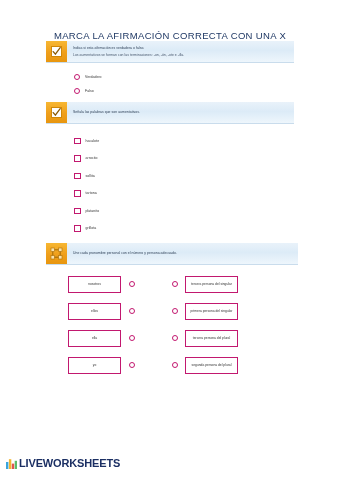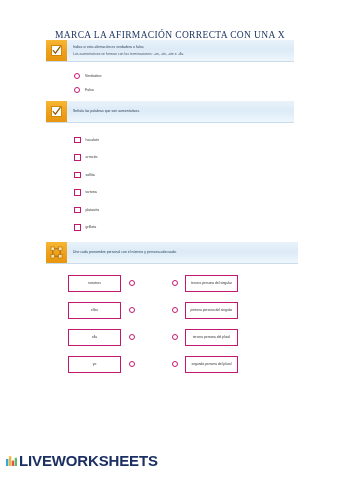--- a/index.html
+++ b/index.html
@@ -18,21 +18,21 @@
   .page {
     width: 340px;
     height: 480px;
     position: relative;
     box-sizing: border-box;
   }
 
   
   .worksheet-title {
     text-align: center;
-    font-family: Liberation Serif, serif;
+    font-family: Liberation Sans, sans-serif;
     font-size: 9.5px;
     letter-spacing: 0.35px;
     color: #1f3864;
     margin: 0;
     padding: 30px 10px 0 10px;
     font-weight: 400;
     white-space: nowrap;
   }
 
   
@@ -179,21 +179,21 @@
     left: 6px;
     bottom: 11px;
     display: flex;
     align-items: center;
     gap: 2px;
   }
   .lw-logo-mark {
     display: block;
   }
   .lw-logo-text {
-    font-size: 15px;
+    font-size: 11px;
     font-weight: bold;
     color: #1b2f63;
     letter-spacing: -0.15px;
     font-family: "Liberation Sans", sans-serif;
   }
 </style>
 </head>
 <body>
 
 <div class="page">

